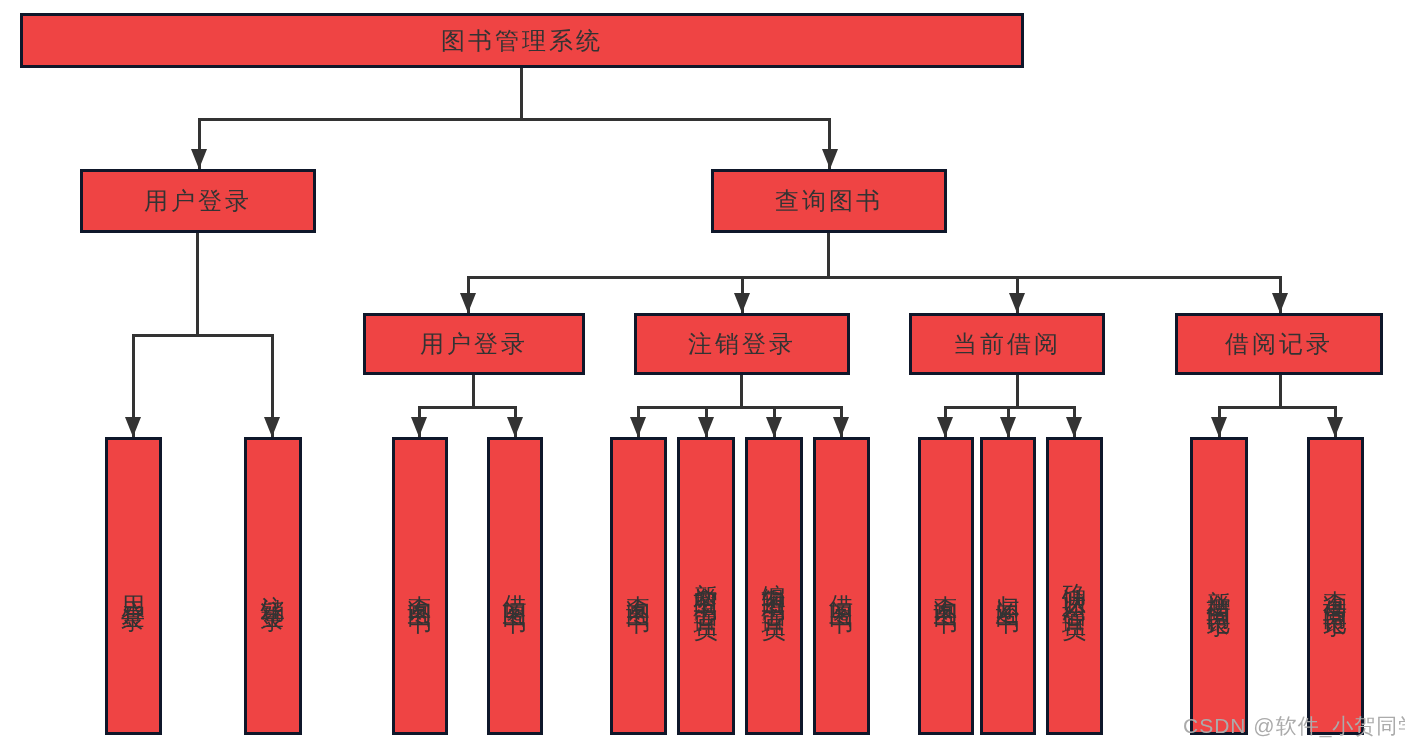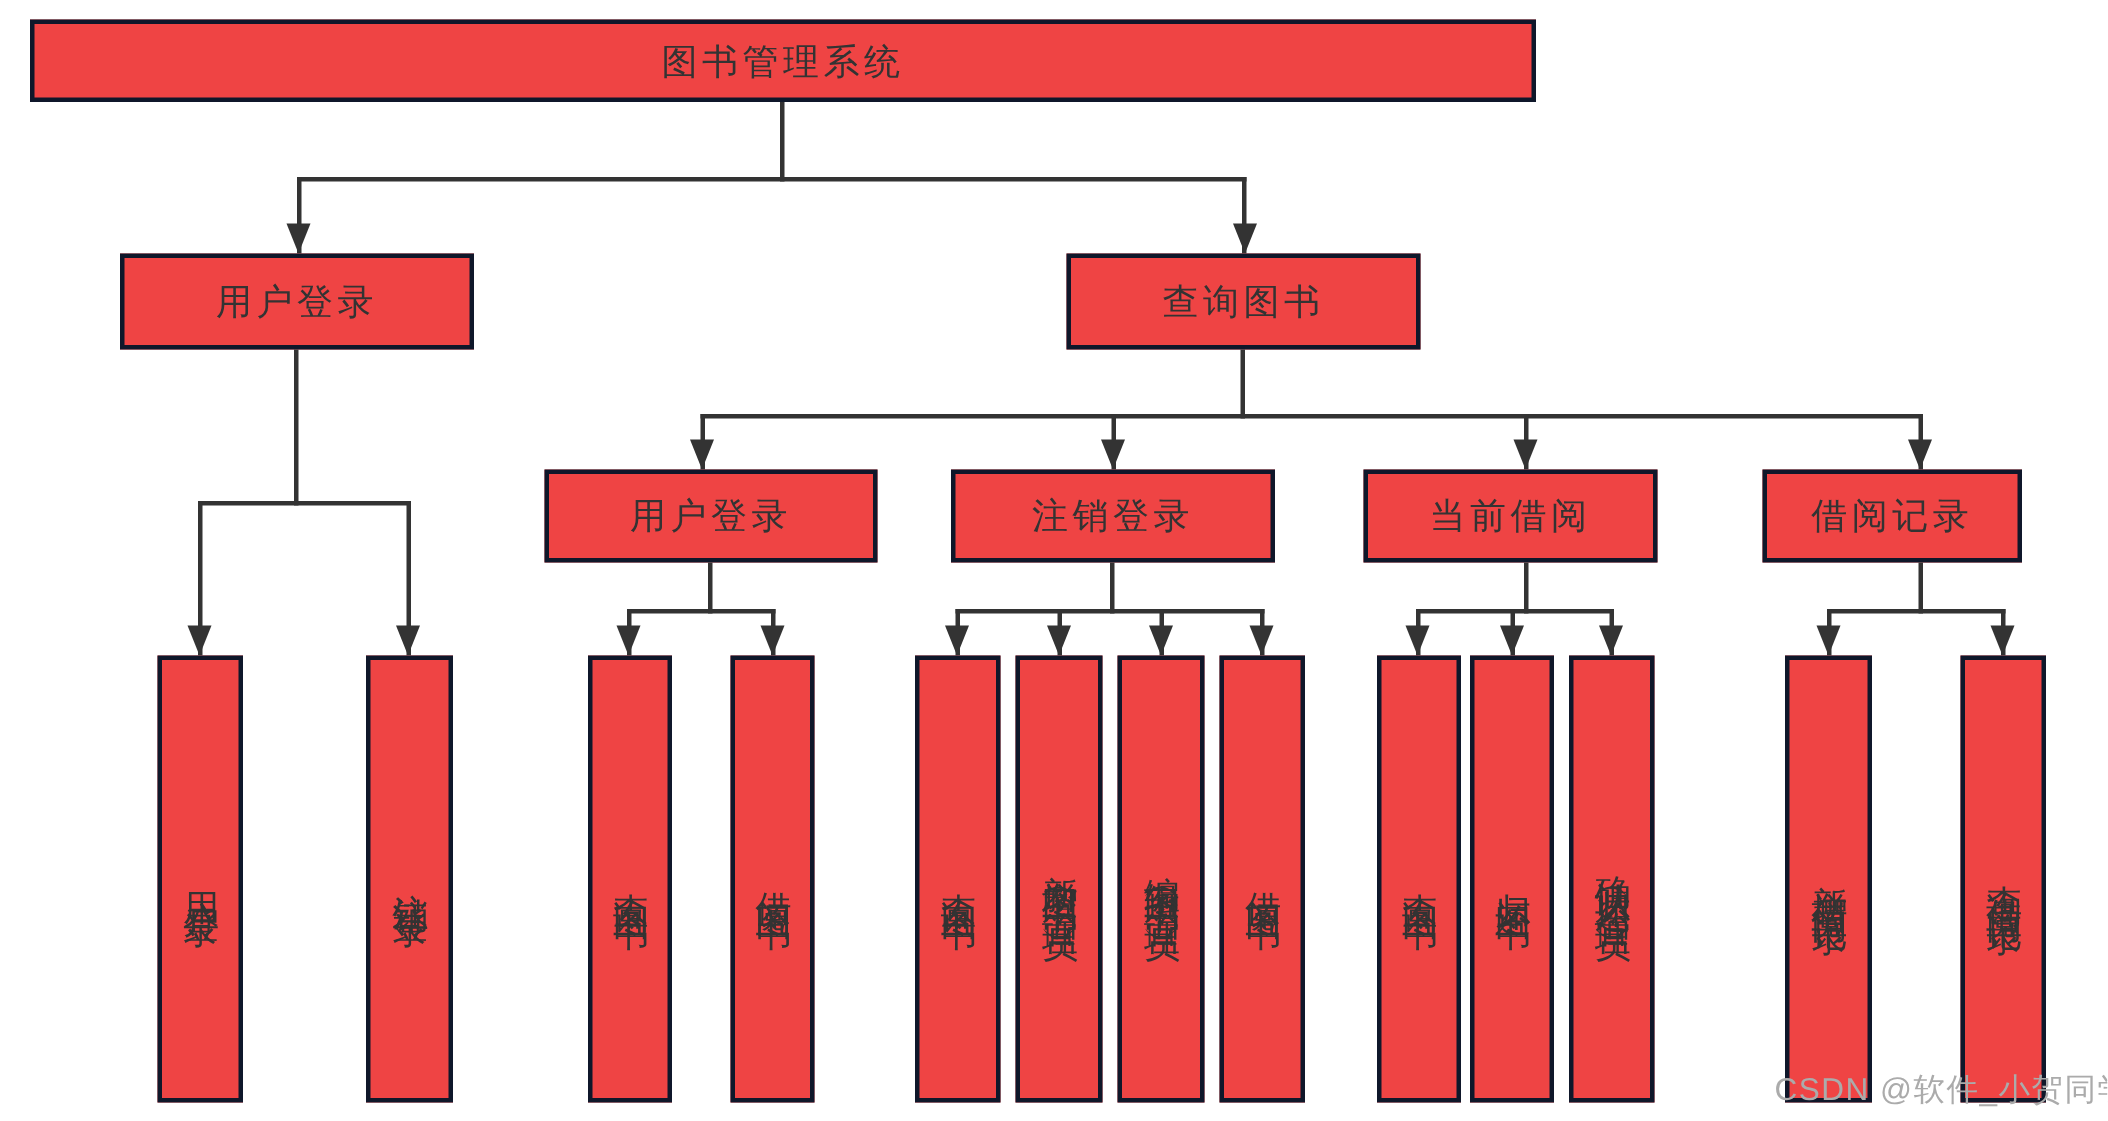--- a/index.html
+++ b/index.html
@@ -72,21 +72,21 @@
 
   <div class="box" style="left:363px; top:313px; width:222px; height:62px;">
     <span class="hlabel">用户登录</span>
   </div>
   <div class="box" style="left:634px; top:313px; width:216px; height:62px;">
     <span class="hlabel">注销登录</span>
   </div>
   <div class="box" style="left:909px; top:313px; width:196px; height:62px;">
     <span class="hlabel">当前借阅</span>
   </div>
-  <div class="box" style="left:1175px; top:313px; width:173px; height:62px;">
+  <div class="box" style="left:1175px; top:313px; width:208px; height:62px;">
     <span class="hlabel">借阅记录</span>
   </div>
 
   <div class="vline" style="left:472px; top:375px; height:34px;"></div>
   <div class="hline" style="left:418px; top:406px; width:99px;"></div>
   <div class="vline" style="left:418px; top:406px; height:31px;"></div>
   <div class="arrowhead" style="left:411px; top:417px;"></div>
   <div class="vline" style="left:514px; top:406px; height:31px;"></div>
   <div class="arrowhead" style="left:507px; top:417px;"></div>
 

